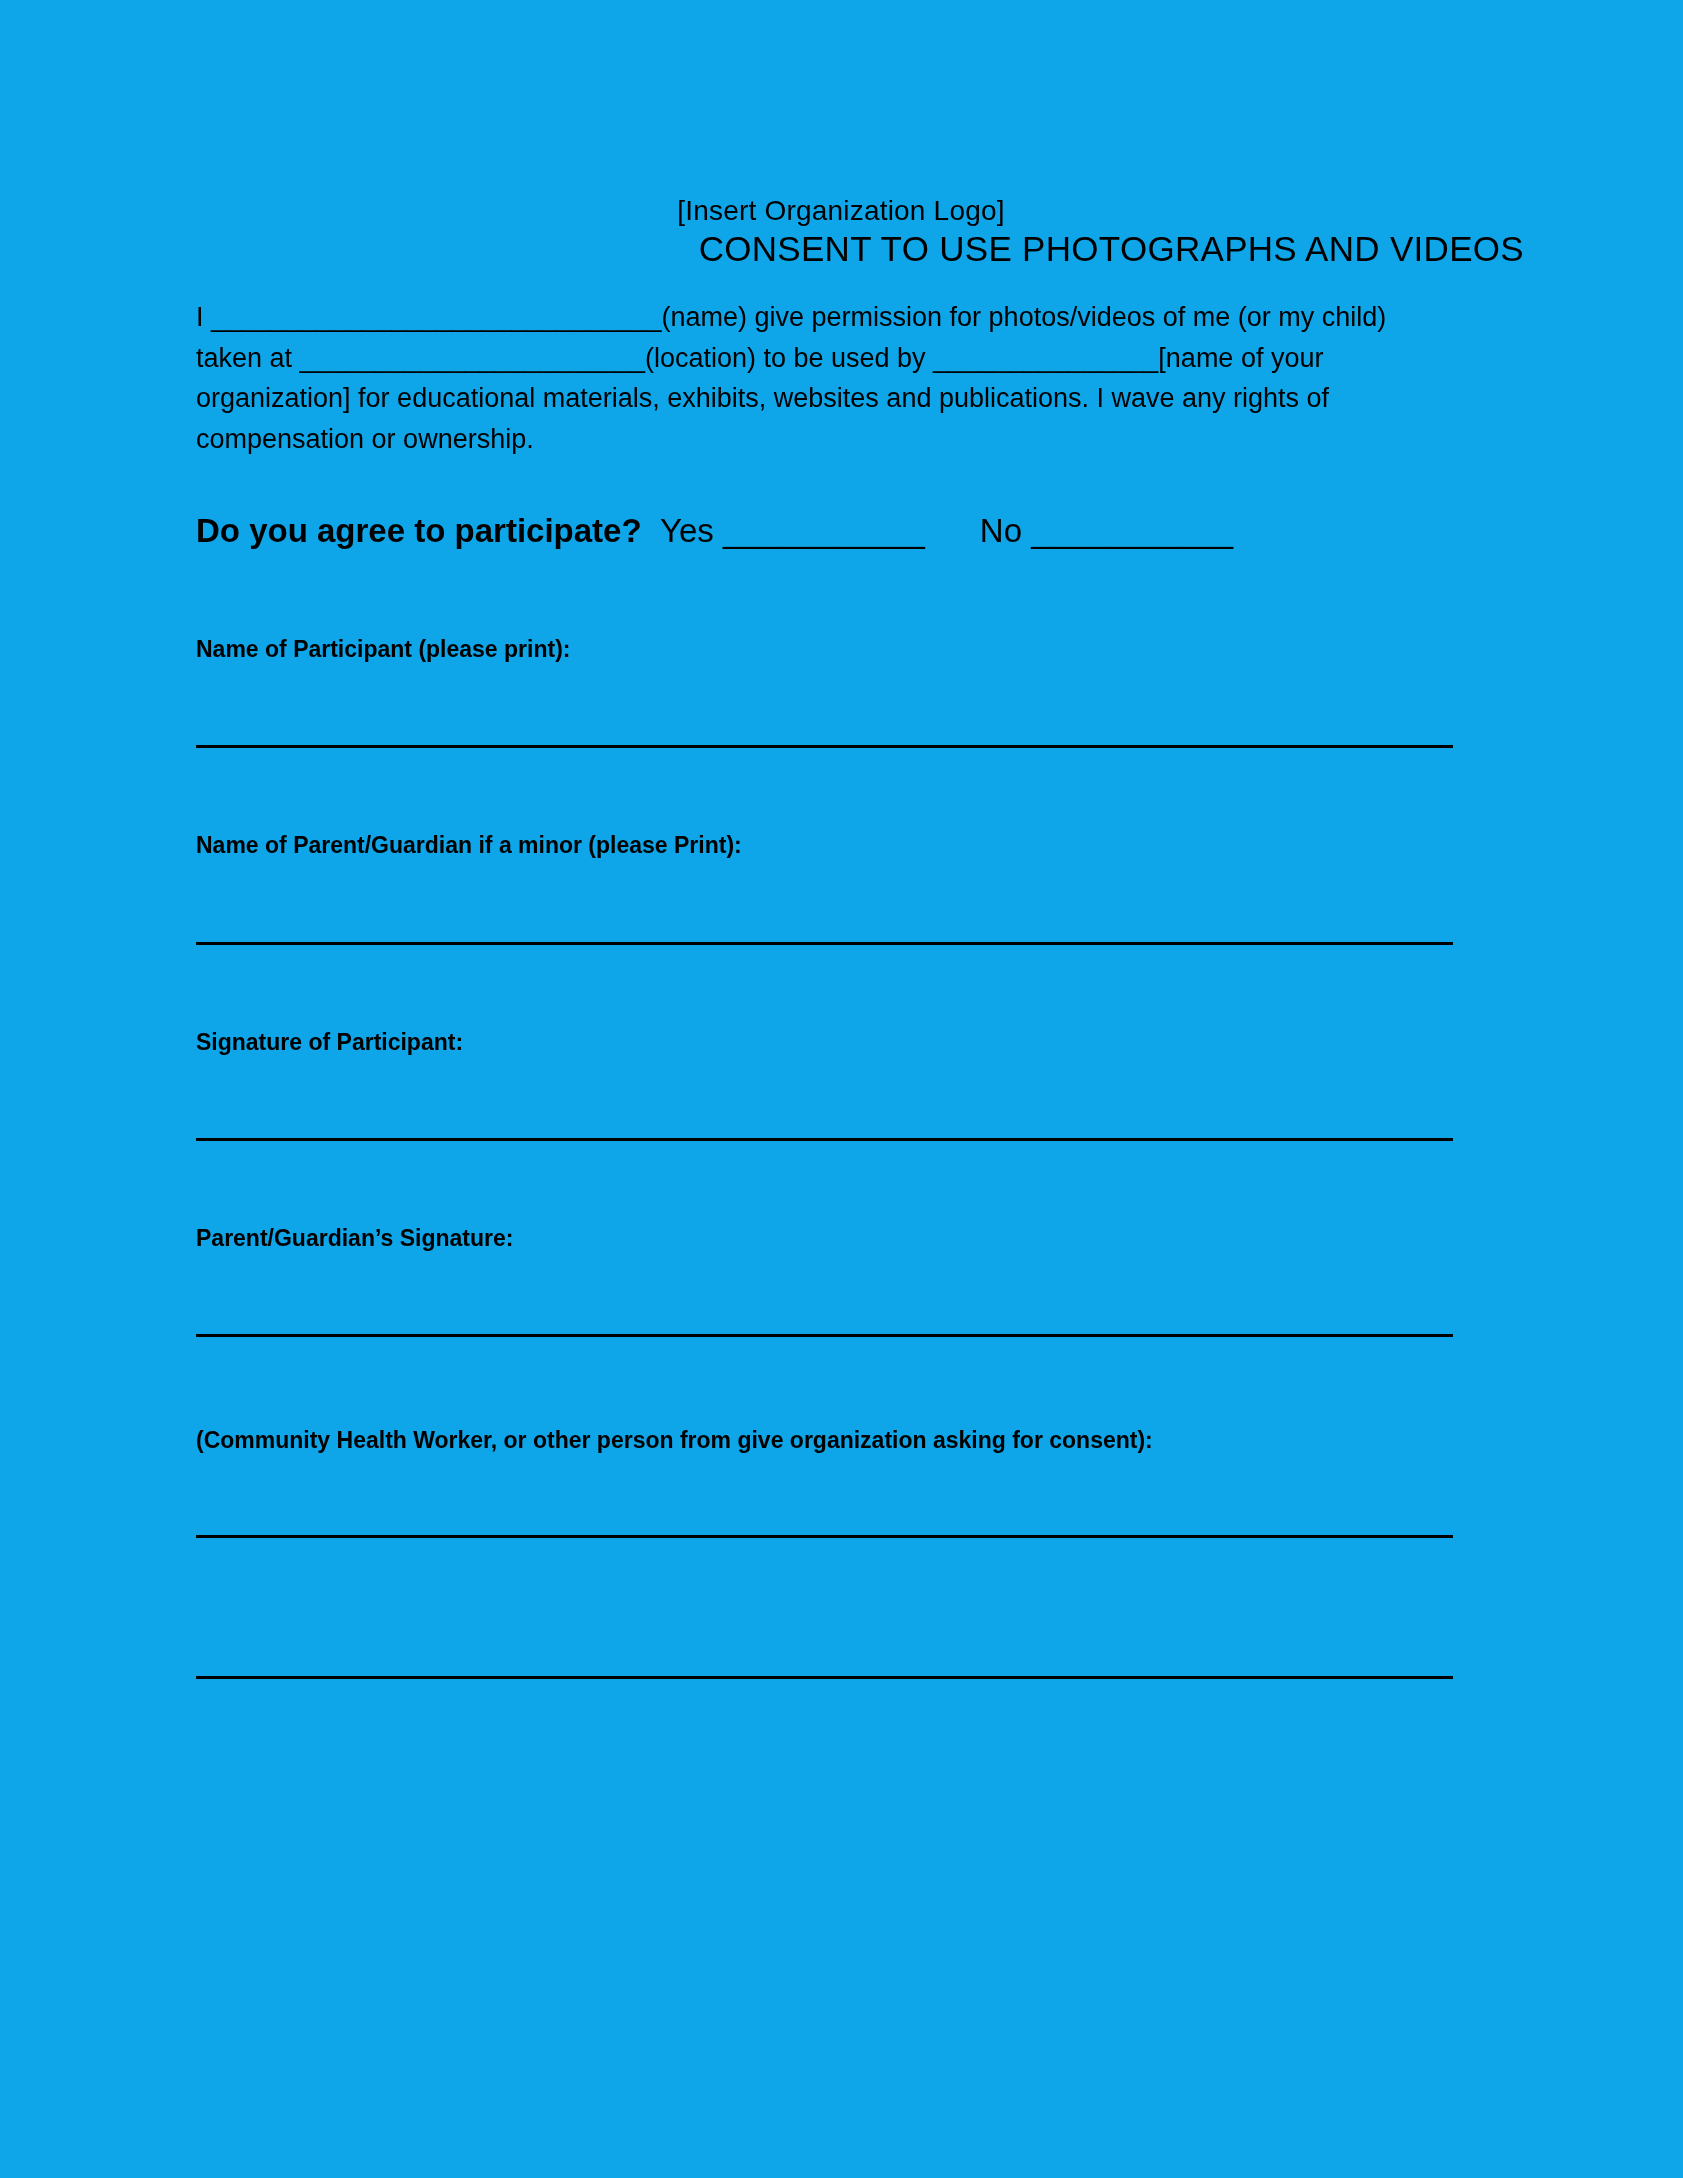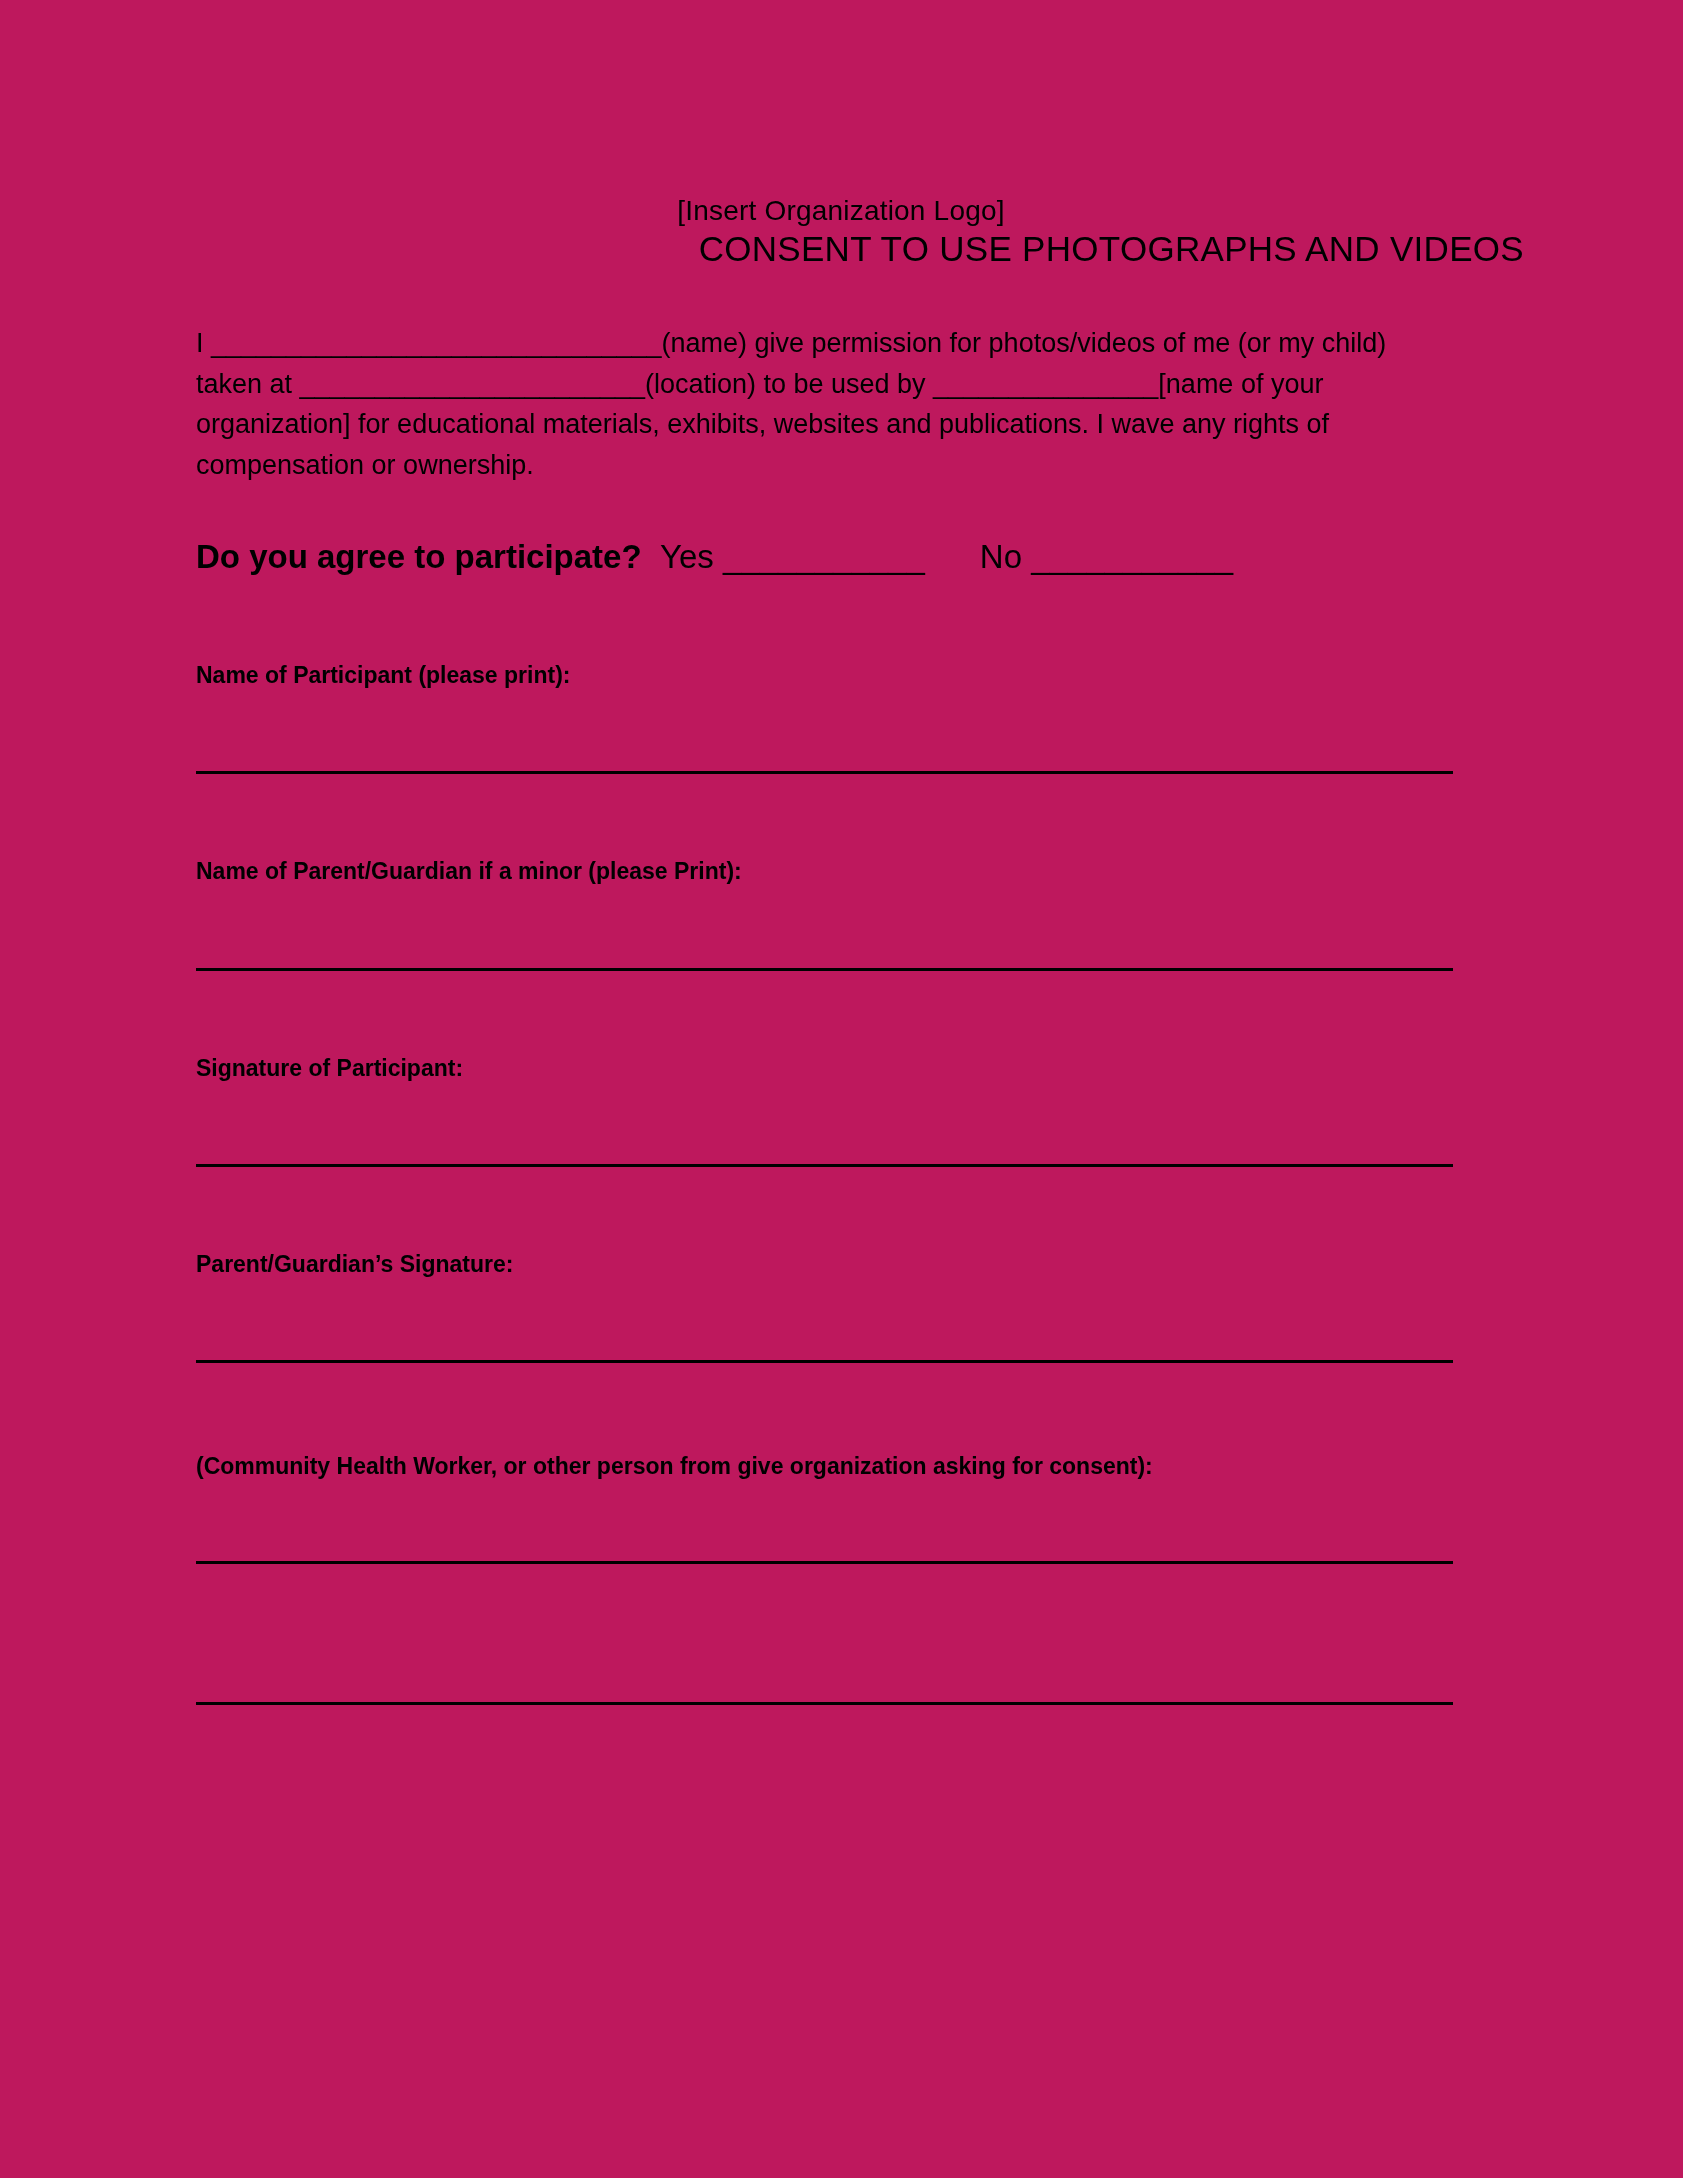--- a/index.html
+++ b/index.html
@@ -13,21 +13,21 @@
     font-family: "Liberation Sans", sans-serif;
     color: #000000;
     position: relative;
   }
   .page {
     position: absolute;
     left: 0;
     top: 0;
     width: 1683px;
     height: 2178px;
-    background: #be185d;
+    background: #0ea5e9;
     box-sizing: border-box;
   }
   .sheet {
     position: absolute;
     left: 158px;
     top: 0;
     width: 1366px;
     height: 2178px;
   }
   .logo-line {
@@ -37,21 +37,21 @@
     margin-top: 193px;
     letter-spacing: 0.2px;
   }
   .doc-title {
     text-align: right;
     font-weight: normal;
     font-size: 35px;
     letter-spacing: 0.3px;
   }
   .body-para {
-    margin-top: 54px;
+    margin-top: 28px;
     font-size: 27px;
     line-height: 1.50;
     width: 1242px;
     margin-left: 38px;
     text-align: left;
   }
   .agree-line {
     margin-top: 47px;
     margin-left: 38px;
     font-size: 33px;

